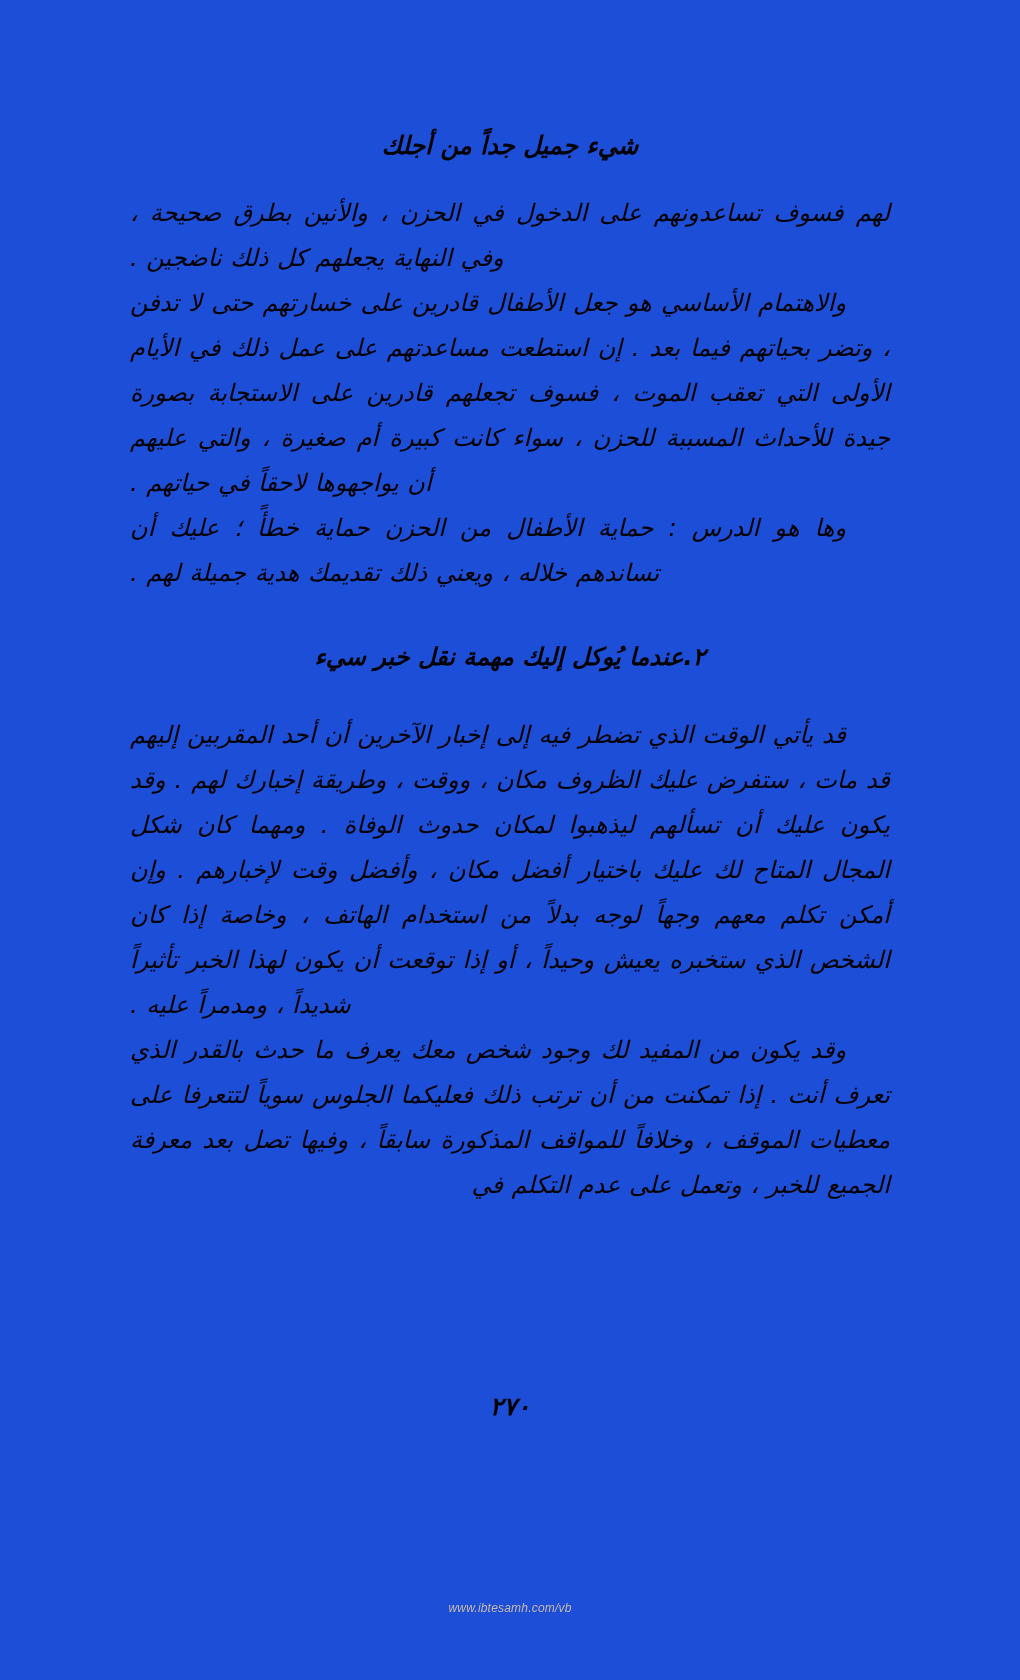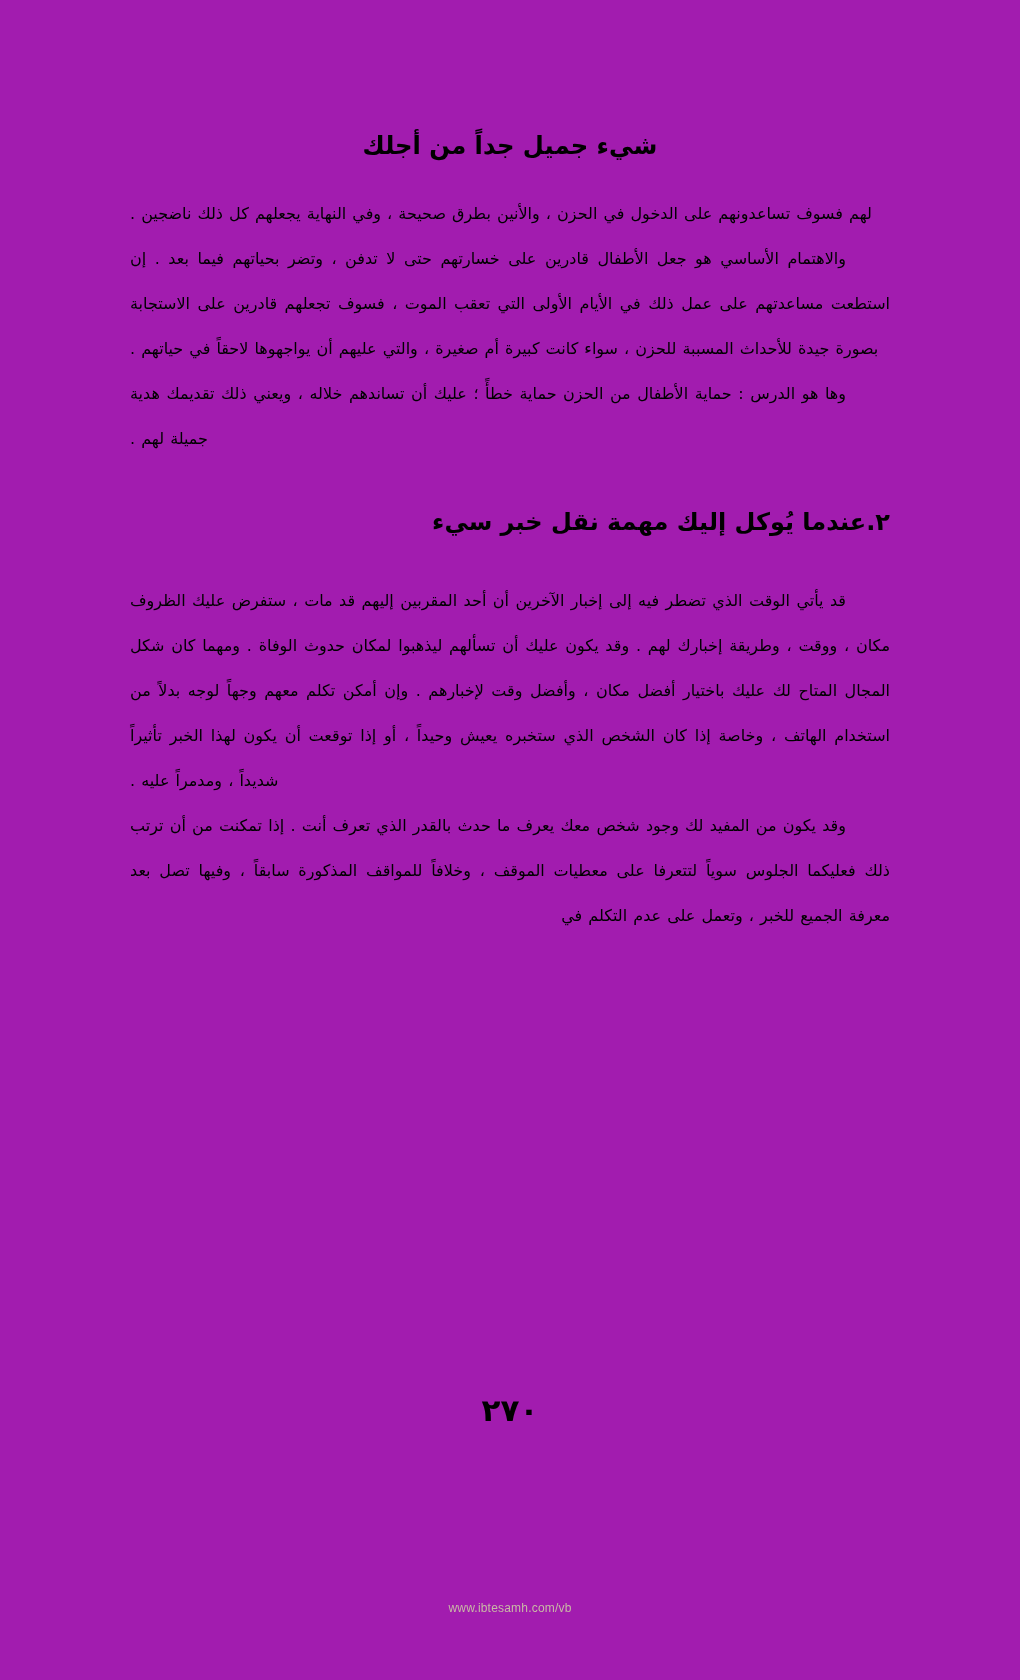--- a/index.html
+++ b/index.html
@@ -11,21 +11,22 @@
     width: 1020px;
     height: 1680px;
     position: relative;
     font-family: "DejaVu Sans", sans-serif;
     color: #000000;
     overflow: hidden;
   }
   .page {
     position: absolute;
     inset: 0;
-    background: #a21caf;
+    background: #1d4ed8;
+    font-style: italic;
   }
   .content {
     position: absolute;
     top: 130px;
     right: 130px;
     left: 130px;
     direction: rtl;
     text-align: justify;
   }
 
@@ -36,21 +37,21 @@
     font-weight: bold;
     line-height: 1.25;
     margin: 0 0 30px 0;
     letter-spacing: 0.3px;
     transform: scaleX(0.97);
     transform-origin: center;
   }
 
   
   .para {
-    font-size: 16px;
+    font-size: 24px;
     line-height: 45px;
     margin: 0;
     text-align: justify;
     text-align-last: center;
     text-justify: inter-word;
     word-spacing: 1px;
   }
   .para + .para {
     margin-top: 0px;
   }
@@ -62,34 +63,34 @@
     text-align-last: right;
   }
   .para.last-left {
     text-align-last: left;
   }
 
   
   .sub-heading {
     font-size: 24px;
     font-weight: bold;
-    text-align: right;
+    text-align: center;
     margin: 46px 0 40px 0;
     line-height: 1.3;
     letter-spacing: 0.2px;
   }
 
   
   .page-number {
     position: absolute;
     top: 1392px;
     left: 0;
     right: 0;
     text-align: center;
-    font-size: 31px;
+    font-size: 25px;
     font-weight: bold;
     letter-spacing: 2px;
   }
 
   
   .watermark {
     position: absolute;
     top: 1601px;
     left: 0;
     right: 0;

